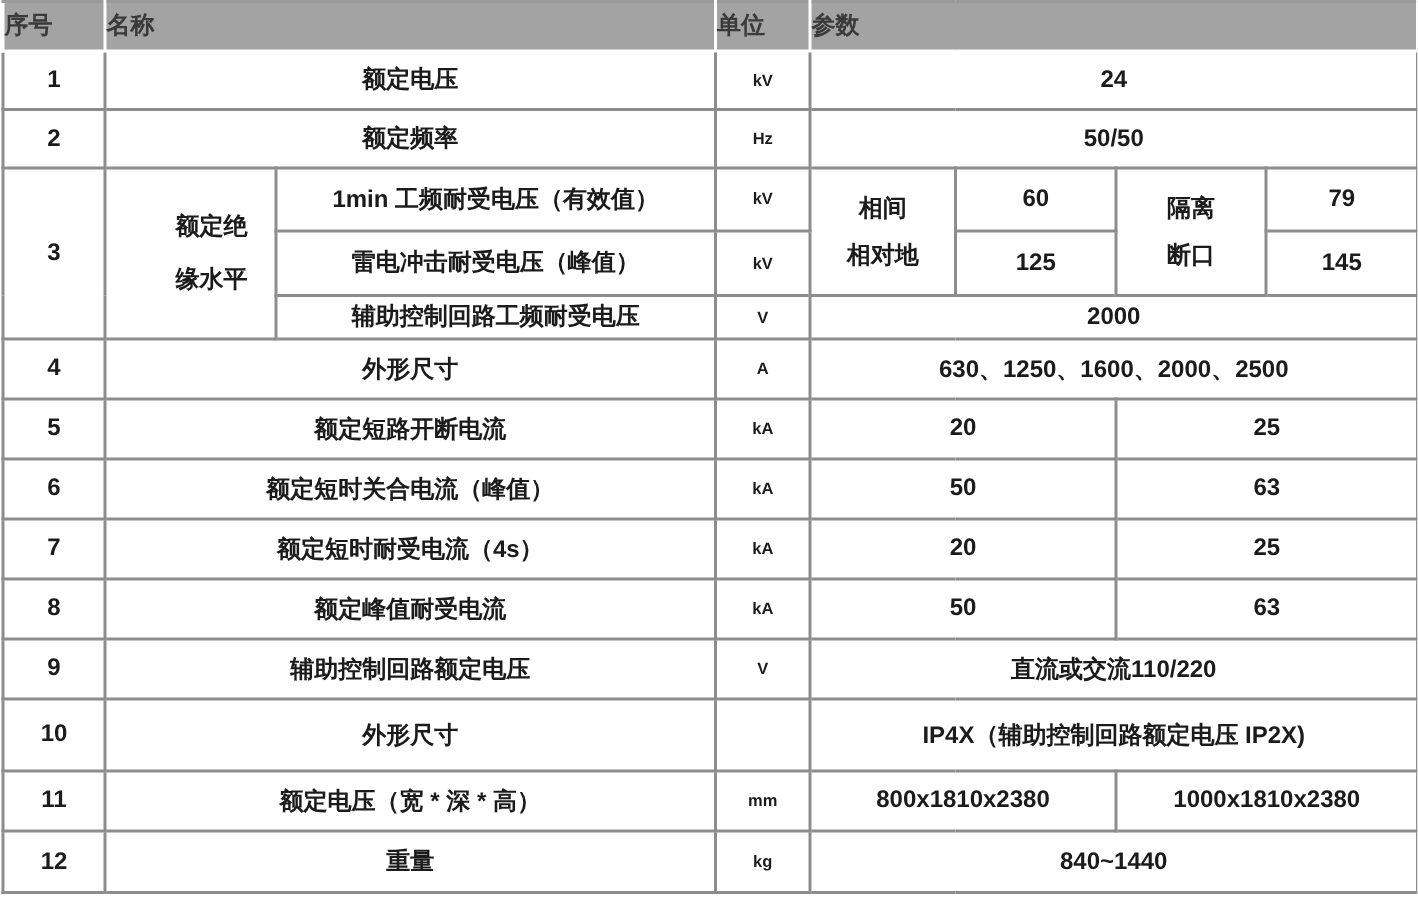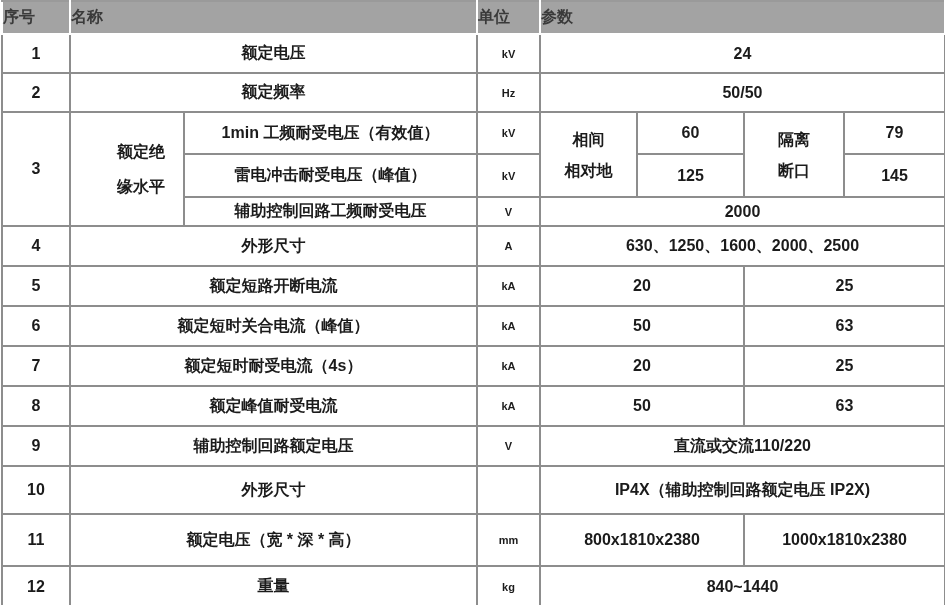--- a/index.html
+++ b/index.html
@@ -177,21 +177,21 @@
       <td colspan="4">直流或交流110/220</td>
     </tr>
 
     <tr style="height:48px">
       <td>10</td>
       <td colspan="2">外形尺寸</td>
       <td class="unit"></td>
       <td colspan="4">IP4X（辅助控制回路额定电压 IP2X)</td>
     </tr>
 
-    <tr style="height:52px">
+    <tr style="height:40px">
       <td>11</td>
       <td colspan="2">额定电压（宽 * 深 * 高）</td>
       <td class="unit">mm</td>
       <td colspan="2">800x1810x2380</td>
       <td colspan="2">1000x1810x2380</td>
     </tr>
 
     <tr style="height:41px">
       <td>12</td>
       <td colspan="2">重量</td>

